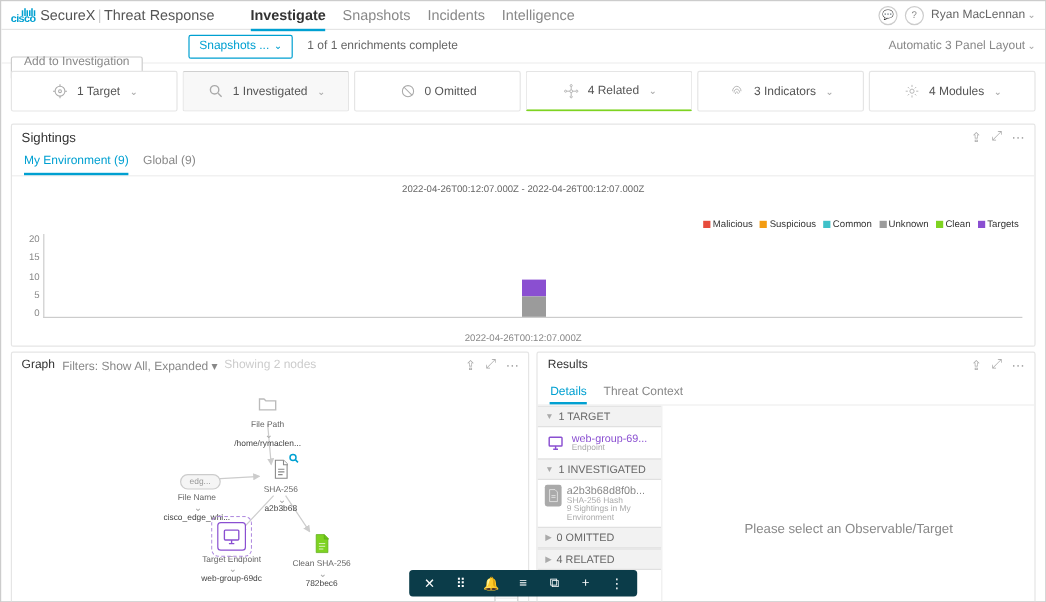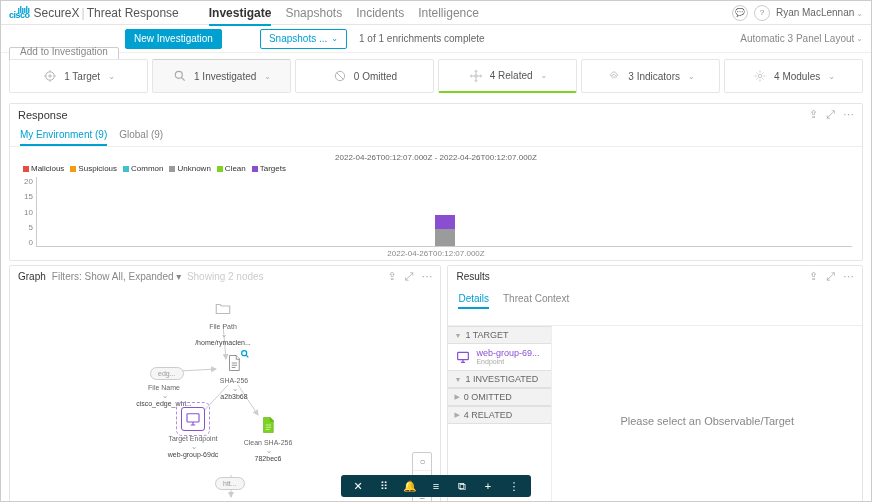--- a/index.html
+++ b/index.html
@@ -33,29 +33,29 @@
   .panel-header { display: flex; align-items: center; padding: 4px 8px; }
   .panel-title { font-size: 11px; color: #333; }
   .panel-actions { margin-left: auto; display: flex; gap: 8px; color: #aaa; font-size: 11px; }
   .panel-actions span { cursor: pointer; }
   .subtabs { display: flex; gap: 12px; padding: 0 10px; border-bottom: 1px solid #eee; font-size: 10px; }
   .subtab { padding: 4px 0; color: #888; cursor: pointer; }
   .subtab.active { color: #00a0d1; border-bottom: 2px solid #00a0d1; }
 
   .chart-wrap { padding: 6px 10px 2px; }
   .chart-caption { text-align: center; font-size: 8px; color: #666; }
-  .chart-legend { text-align: left; font-size: 8px; margin-top: 2px; }
+  .chart-legend { text-align: right; font-size: 8px; margin-top: 20px; }
   .leg-item { margin: 0 3px; }
   .leg-sw { display: inline-block; width: 6px; height: 6px; vertical-align: middle; margin-right: 2px; }
   .chart-body { display: flex; height: 70px; margin-top: 4px; }
   .yaxis { display: flex; flex-direction: column; justify-content: space-between; font-size: 8px; color: #888; text-align: right; width: 16px; padding-right: 3px; }
   .plot { flex: 1; border-left: 1px solid #ccc; border-bottom: 1px solid #ccc; position: relative; }
   .bar-stack { position: absolute; bottom: 0; left: 50%; transform: translateX(-50%); width: 20px; }
   .bar-seg { width: 100%; }
-  .xaxis-label { text-align: center; font-size: 8px; color: #888; margin-top: 2px; }
+  .xaxis-label { text-align: center; font-size: 8px; color: #888; margin-top: 12px; }
 
   .bottom-row { display: flex; gap: 6px; padding: 0 8px; height: 252px; }
   .graph-panel, .results-panel { border: 1px solid #e5e5e5; border-radius: 2px; display: flex; flex-direction: column; }
   .graph-panel { flex: 1.02; }
   .results-panel { flex: 0.98; }
   .graph-head { display: flex; align-items: center; padding: 4px 8px; font-size: 10px; }
   .graph-head .title { color: #333; margin-right: 6px; }
   .graph-head .filters { color: #888; }
   .graph-head .showing { color: #ccc; }
   .graph-canvas { flex: 1; position: relative; overflow: hidden; }
@@ -64,21 +64,21 @@
   .node-icon { width: 24px; height: 24px; margin: 0 auto 2px; display: flex; align-items: center; justify-content: center; border-radius: 3px; }
   .node-icon svg { width: 18px; height: 18px; }
   .node-sub { color: #444; font-weight: 500; }
   .pill { position: absolute; padding: 2px 7px; border: 1px solid #ccc; border-radius: 8px; font-size: 7px; color: #999; background: #f5f5f5; }
   .node.target .node-icon { border: 1px solid #8a4fd1; border-radius: 3px; position: relative; background: #fff; }
   .node.target .node-icon::before { content:""; position:absolute; inset:-6px; border:1px dashed #b18de0; border-radius:6px; }
   .zoom-ctl { position: absolute; right: 8px; bottom: 8px; display: flex; flex-direction: column; border: 1px solid #ccc; border-radius: 2px; background: #fff; }
   .zoom-ctl div { width: 18px; height: 18px; display:flex; align-items:center; justify-content:center; font-size:10px; color:#888; border-bottom:1px solid #eee; cursor:pointer; }
   .zoom-ctl div:last-child { border-bottom: none; }
 
-  .res-tabs { display: flex; gap: 14px; padding: 2px 10px 16px; font-size: 10px; border-bottom: 1px solid #eee; }
+  .res-tabs { display: flex; gap: 14px; padding: 2px 10px 0; font-size: 10px; border-bottom: 1px solid #eee; }
   .res-tabs .rt { padding: 4px 0 3px; color: #888; cursor: pointer; }
   .res-tabs .rt.active { color: #00a0d1; border-bottom: 2px solid #00a0d1; }
   .res-body { display: flex; flex: 1; }
   .res-list { width: 104px; border-right: 1px solid #eee; font-size: 9px; overflow: hidden; }
   .res-group { background: #f2f2f2; border-top:1px solid #e0e0e0; border-bottom:1px solid #e0e0e0; padding: 3px 6px; color: #666; display:flex; align-items:center; cursor:pointer; }
   .res-group .tri { font-size: 7px; margin-right: 4px; color:#aaa; }
   .res-item { display: flex; gap: 4px; padding: 4px 6px; cursor: pointer; }
   .res-item .ri-icon { width: 18px; height:18px; display:flex; align-items:center; justify-content:center; color:#8a4fd1; }
   .res-item .ri-text .t { color:#8a4fd1; font-size:9px; white-space:nowrap; overflow:hidden; text-overflow:ellipsis; max-width:70px; }
   .res-item .ri-text .s { color:#aaa; font-size:7px; }
@@ -106,21 +106,20 @@
   </div>
   <div class="topright">
     <span class="icon-circ">💬</span>
     <span class="icon-circ">?</span>
     <span><span>Ryan MacLennan</span><span class="chev">⌄</span></span>
   </div>
 </div>
 
 <div class="toolbar">
   <button class="btn" style="width:110px;justify-content:flex-start;margin-top:36px;">Add to Investigation ...</button>
-  <button class="btn primary">New Investigation</button>
   <button class="btn outline-primary">
       <span>Snapshots ...</span>
       <span class="chev" style="color:#00a0d1;margin-left:4px;">⌄</span>
     </button>
   <span class="enrich-status">1 of 1 enrichments complete</span>
   <span class="panel-layout">
       <span>Automatic 3 Panel Layout</span>
       <span class="chev">⌄</span>
     </span>
 </div>
@@ -186,21 +185,21 @@
           <path d="M12 3v3M12 18v3M3 12h3M18 12h3M6 6l2 2M16 16l2 2M6 18l2-2M16 8l2-2"></path>
         </svg>
       </span>
     <span>4 Modules</span>
       <span class="chev">⌄</span>
   </div>
 </div>
 
 <div class="panel">
   <div class="panel-header">
-    <span class="panel-title">Response</span>
+    <span class="panel-title">Sightings</span>
     <div class="panel-actions">
       <span>⇪</span>
       <span>⤢</span>
       <span>⋯</span>
     </div>
   </div>
   <div class="subtabs">
     <div class="subtab active">My Environment (9)</div>
     <div class="subtab">Global (9)</div>
   </div>
@@ -353,20 +352,33 @@
             </div>
           <div class="ri-text">
               <div class="t">web-group-69...</div>
               <div class="s">Endpoint</div>
             </div>
         </div>
         <div class="res-group">
             <span class="tri">▼</span>
             <span>1 INVESTIGATED</span>
           </div>
+        <div class="res-item inv">
+          <div class="ri-icon">
+              <svg width="12" height="12" viewBox="0 0 24 24" fill="#fff" stroke="#fff" stroke-width="1">
+                <path d="M6 2h9l4 4v16H6z" fill="#aaa"></path>
+                <path d="M9 12h7M9 15h7" stroke="#fff"></path>
+              </svg>
+            </div>
+          <div class="ri-text">
+              <div class="t">a2b3b68d8f0b...</div>
+              <div class="s">SHA-256 Hash</div>
+              <div class="s">9 Sightings in My Environment</div>
+            </div>
+        </div>
         <div class="res-group">
             <span class="tri">▶</span>
             <span>0 OMITTED</span>
           </div>
         <div class="res-group">
             <span class="tri">▶</span>
             <span>4 RELATED</span>
           </div>
       </div>
       <div class="res-detail">Please select an Observable/Target</div>

